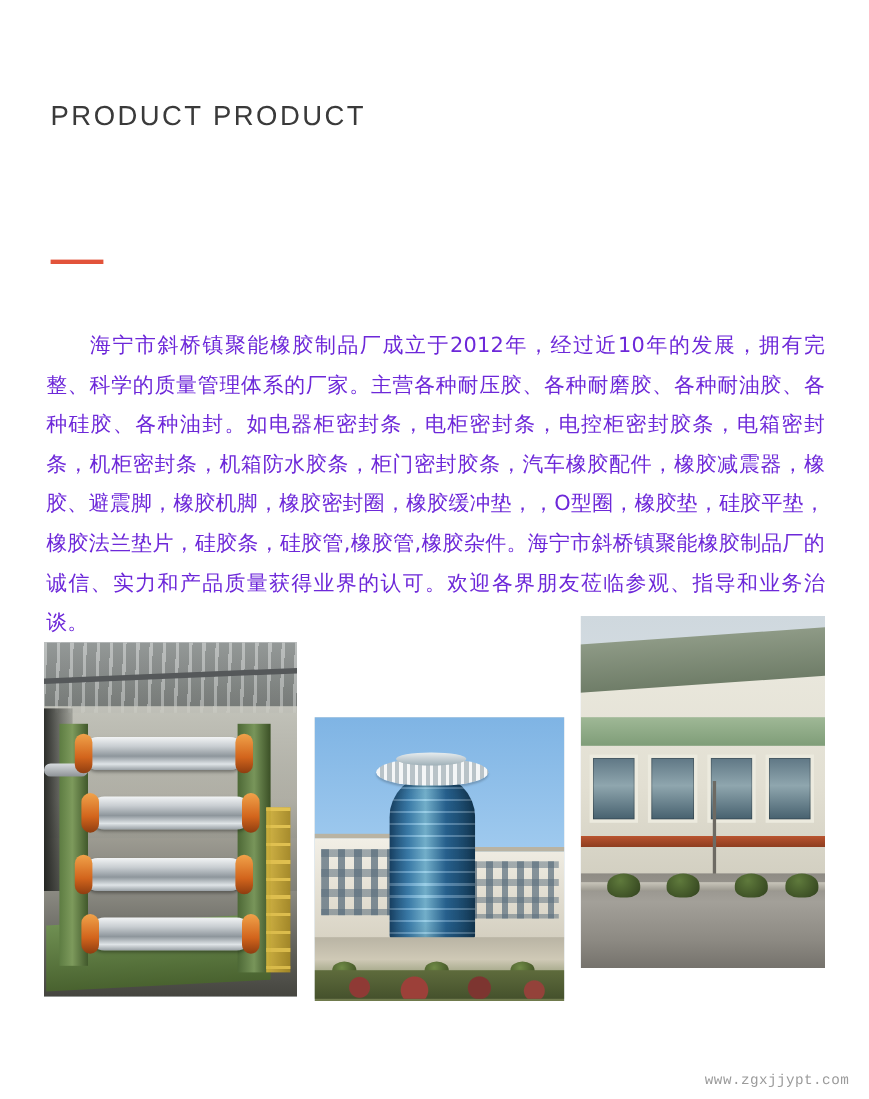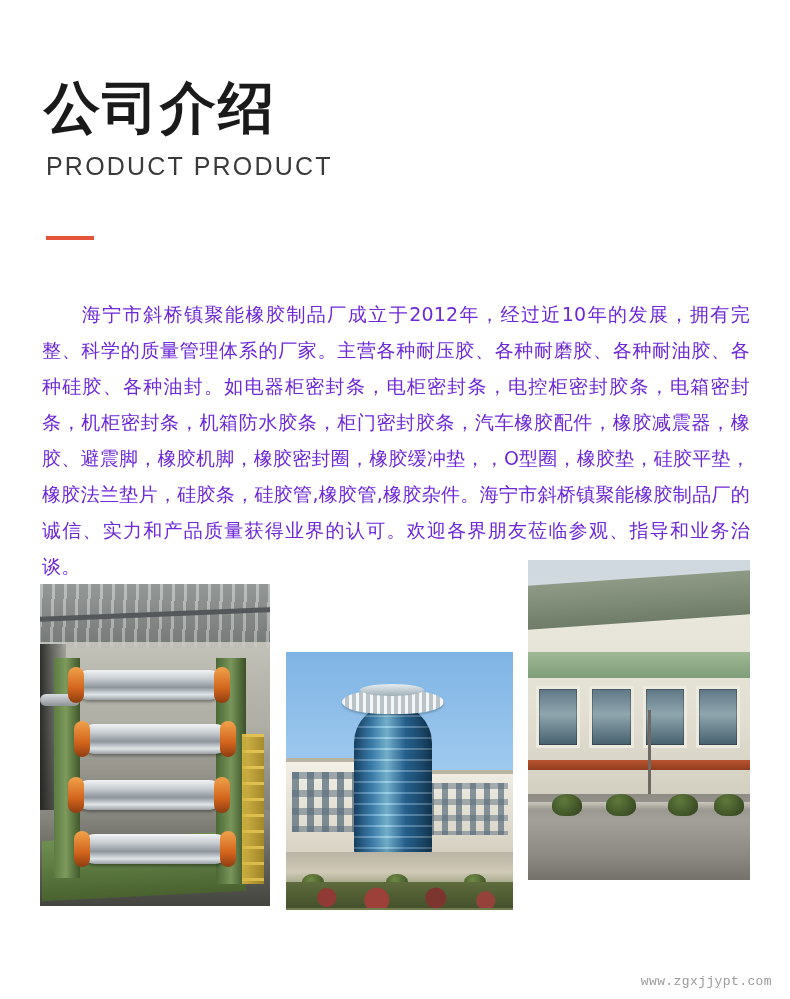--- a/index.html
+++ b/index.html
@@ -283,21 +283,20 @@
     color: #9b9b9b;
     letter-spacing: .4px;
   }
 </style>
 </head>
 <body>
 
 <div class="page">
 
   <div class="title-block">
-    <h1 class="title-cn">公司介绍</h1>
     <div class="title-en">PRODUCT PRODUCT</div>
   </div>
 
   <div class="accent-rule"></div>
 
   <p class="body-copy">海宁市斜桥镇聚能橡胶制品厂成立于2012年，经过近10年的发展，拥有完整、科学的质量管理体系的厂家。主营各种耐压胶、各种耐磨胶、各种耐油胶、各种硅胶、各种油封。如电器柜密封条，电柜密封条，电控柜密封胶条，电箱密封条，机柜密封条，机箱防水胶条，柜门密封胶条，汽车橡胶配件，橡胶减震器，橡胶、避震脚，橡胶机脚，橡胶密封圈，橡胶缓冲垫，，O型圈，橡胶垫，硅胶平垫，橡胶法兰垫片，硅胶条，硅胶管,橡胶管,橡胶杂件。海宁市斜桥镇聚能橡胶制品厂的诚信、实力和产品质量获得业界的认可。欢迎各界朋友莅临参观、指导和业务治谈。</p>
 
   <div class="photos">
 
     <div class="photo photo-1">

